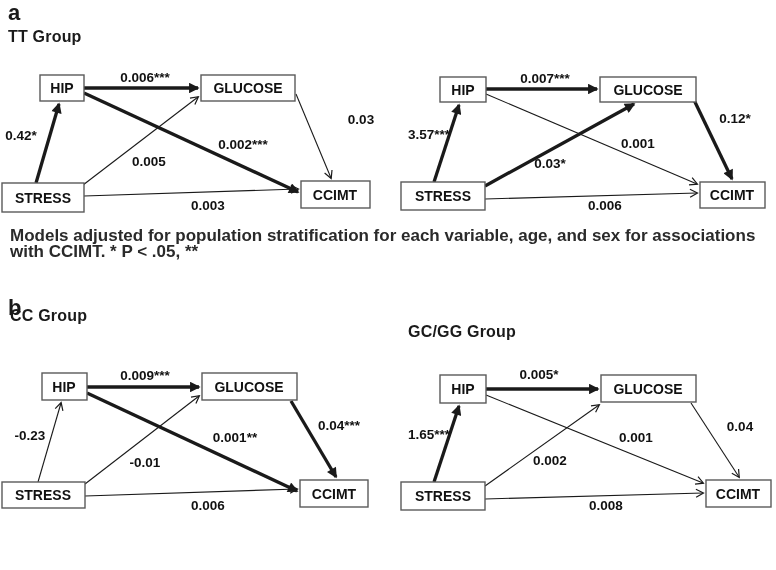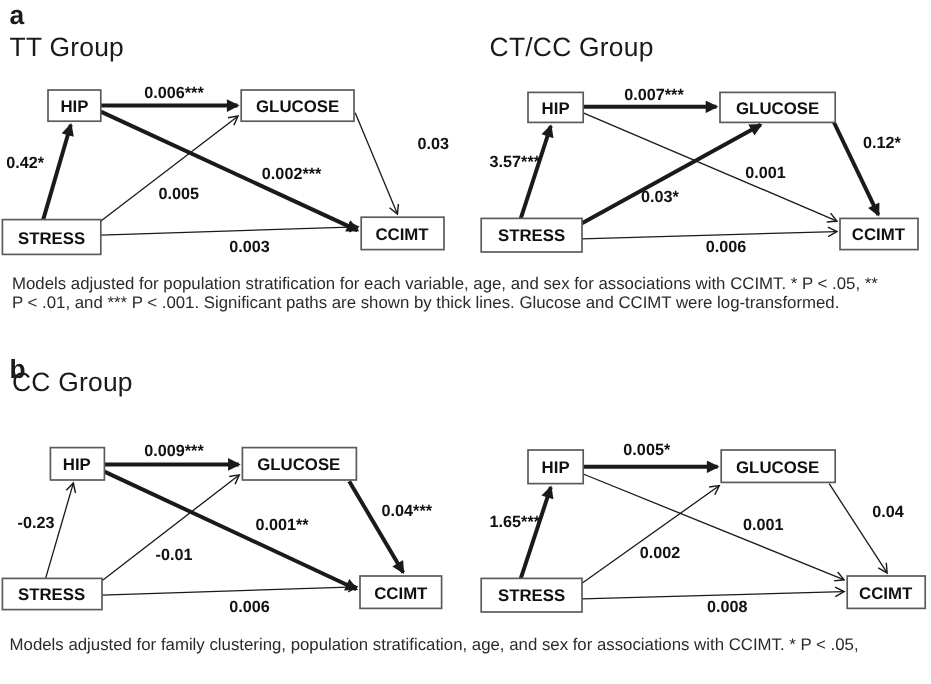--- a/index.html
+++ b/index.html
@@ -10,21 +10,21 @@
     font-family:"Liberation Sans",sans-serif;
     color:#1a1a1a;
     overflow:hidden;
   }
   .letter{
     position:absolute;
     font-size:22px;font-weight:bold;color:#1a1a1a;line-height:1;
   }
   .panel-title{
     position:absolute;
-    font-size:22px;font-weight:normal;color:#1a1a1a;line-height:1;
+    font-size:16px;font-weight:bold;color:#1a1a1a;line-height:1;
     letter-spacing:.2px;
   }
   svg.diagram{position:absolute;overflow:visible;}
   rect.node{
     fill:#ffffff;
     stroke:#5a5a5a;
     stroke-width:1.4;
   }
   text.node-label{
     font-family:"Liberation Sans",sans-serif;
@@ -36,21 +36,21 @@
     font-family:"Liberation Sans",sans-serif;
     font-size:13.5px;font-weight:bold;
     fill:#111111;
     text-anchor:middle;
   }
   line.edge{stroke:#1a1a1a;}
   line.edge.thick{stroke-width:3.3;marker-end:url(#mh-solid);}
   line.edge.thin{stroke-width:1.1;marker-end:url(#mh-open);}
   .caption{
     position:absolute;
-    font-size:14px;line-height:16px;color:#2a2a2a;
+    font-size:17px;line-height:16px;color:#2a2a2a;font-weight:bold;
   }
 </style>
 </head>
 <body>
 
 <div id="figure">
 
   <svg width="0" height="0" style="position:absolute" aria-hidden="true">
     <defs>
       <marker id="mh-solid" viewBox="0 0 10 10" refX="8.5" refY="5" markerWidth="12" markerHeight="10.5" orient="auto" markerUnits="userSpaceOnUse">
@@ -89,21 +89,20 @@
       <text class="node-label" x="335" y="148">CCIMT</text>
     </g>
     <text class="coef" x="21" y="88">0.42*</text>
     <text class="coef" x="145" y="30">0.006***</text>
     <text class="coef" x="243" y="97">0.002***</text>
     <text class="coef" x="149" y="114">0.005</text>
     <text class="coef" x="361" y="72">0.03</text>
     <text class="coef" x="208" y="158">0.003</text>
   </svg>
 
-  <div class="panel-title" style="left:408px;top:29px">CT/CC Group</div>
   <svg class="diagram" style="left:388px;top:52px" width="388" height="168" viewBox="0 0 388 168">
     <line class="edge thick" x1="46" y1="130" x2="71" y2="53"></line>
     <line class="edge thick" x1="98" y1="37" x2="209" y2="37"></line>
     <line class="edge thin" x1="98" y1="42" x2="309" y2="132"></line>
     <line class="edge thick" x1="97" y1="134" x2="246" y2="52"></line>
     <line class="edge thick" x1="306" y1="48" x2="344" y2="127"></line>
     <line class="edge thin" x1="97" y1="147" x2="309" y2="141"></line>
     <g>
       <rect class="node" x="52" y="25" width="46" height="25"></rect>
       <text class="node-label" x="75" y="43">HIP</text>
@@ -123,21 +122,20 @@
     <text class="coef" x="41" y="87">3.57***</text>
     <text class="coef" x="157" y="31">0.007***</text>
     <text class="coef" x="250" y="96">0.001</text>
     <text class="coef" x="162" y="116">0.03*</text>
     <text class="coef" x="347" y="71">0.12*</text>
     <text class="coef" x="217" y="158">0.006</text>
   </svg>
 
   <div class="caption" style="left:10px;top:228px;width:760px">
     <div>Models adjusted for population stratification for each variable, age, and sex  for associations with CCIMT.  * P &lt; .05, **</div>
-    <div>P &lt; .01, and  *** P &lt; .001. Significant paths are shown by thick lines. Glucose and CCIMT were  log-transformed.</div>
   </div>
 
   <div class="letter" style="left:8px;top:297px">b</div>
 
   <div class="panel-title" style="left:10px;top:308px">CC Group</div>
   <svg class="diagram" style="left:0;top:350px" width="388" height="168" viewBox="0 0 388 168">
     <line class="edge thin" x1="38" y1="132" x2="61" y2="53"></line>
     <line class="edge thick" x1="87" y1="37" x2="199" y2="37"></line>
     <line class="edge thick" x1="87" y1="43" x2="297" y2="141"></line>
     <line class="edge thin" x1="85" y1="134" x2="199" y2="46"></line>
@@ -160,20 +158,21 @@
       <text class="node-label" x="334" y="149">CCIMT</text>
     </g>
     <text class="coef" x="30" y="90">-0.23</text>
     <text class="coef" x="145" y="30">0.009***</text>
     <text class="coef" x="235" y="92">0.001**</text>
     <text class="coef" x="145" y="117">-0.01</text>
     <text class="coef" x="339" y="80">0.04***</text>
     <text class="coef" x="208" y="160">0.006</text>
   </svg>
 
+  <div class="panel-title" style="left:408px;top:324px">GC/GG Group</div>
   <svg class="diagram" style="left:388px;top:350px" width="388" height="168" viewBox="0 0 388 168">
     <line class="edge thick" x1="46" y1="132" x2="71" y2="56"></line>
     <line class="edge thick" x1="98" y1="39" x2="210" y2="39"></line>
     <line class="edge thin" x1="98" y1="45" x2="315" y2="133"></line>
     <line class="edge thin" x1="97" y1="136" x2="211" y2="55"></line>
     <line class="edge thin" x1="303" y1="53" x2="351" y2="127"></line>
     <line class="edge thin" x1="97" y1="149" x2="315" y2="143"></line>
     <g>
       <rect class="node" x="52" y="25" width="46" height="28"></rect>
       <text class="node-label" x="75" y="44">HIP</text>
@@ -192,16 +191,15 @@
     </g>
     <text class="coef" x="41" y="89">1.65***</text>
     <text class="coef" x="151" y="29">0.005*</text>
     <text class="coef" x="248" y="92">0.001</text>
     <text class="coef" x="162" y="115">0.002</text>
     <text class="coef" x="352" y="81">0.04</text>
     <text class="coef" x="218" y="160">0.008</text>
   </svg>
 
   <div class="caption" style="left:8px;top:529px;width:764px">
-    <div>Models adjusted for family clustering, population stratification,  age, and sex  for associations with CCIMT.  * P &lt; .05,</div>
   </div>
 
 </div>
 
 </body></html>

